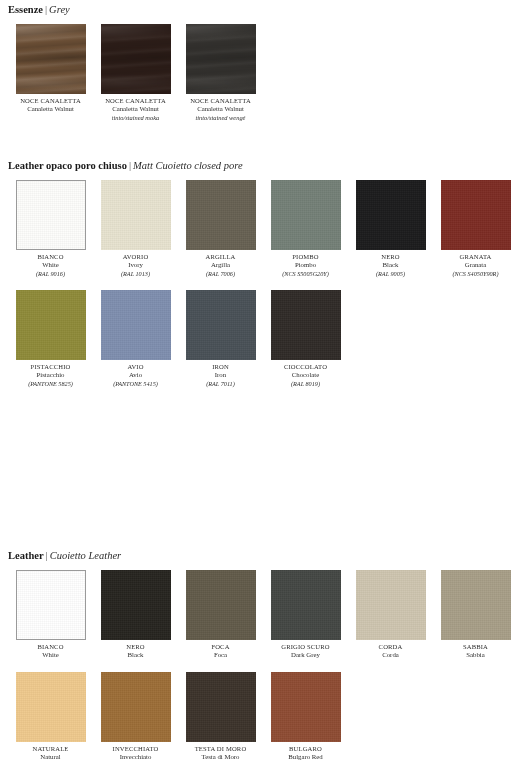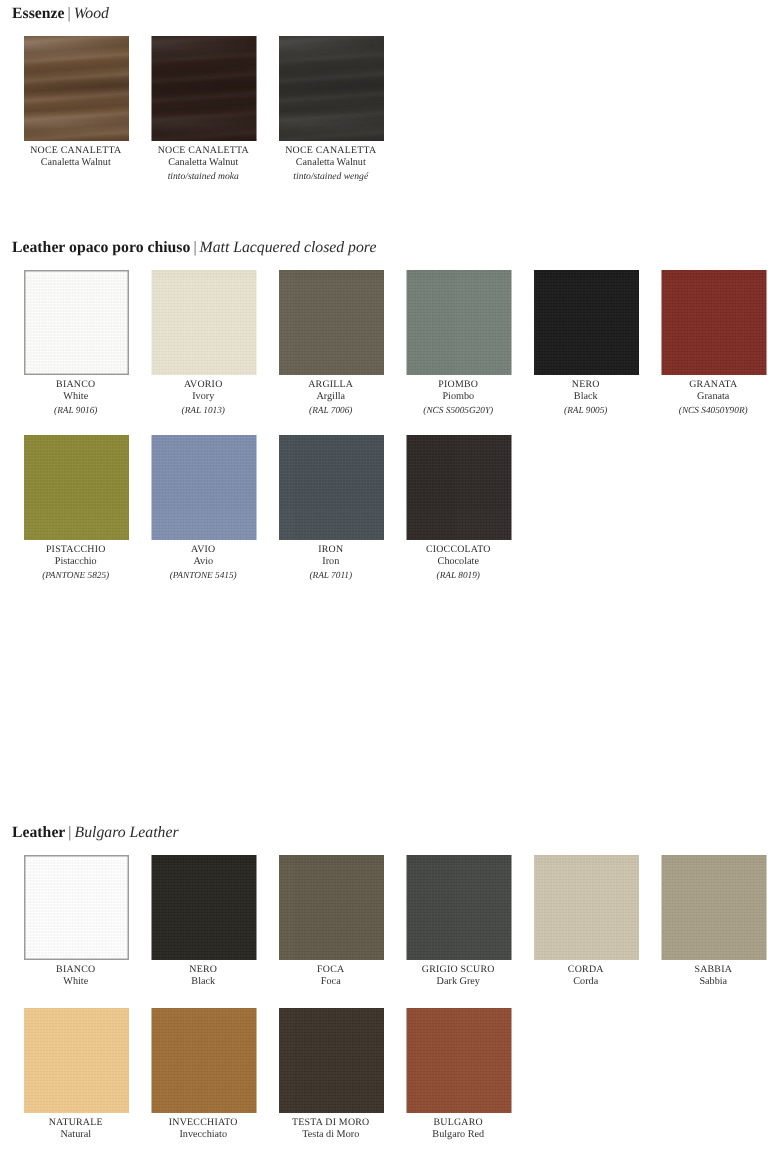--- a/index.html
+++ b/index.html
@@ -142,21 +142,21 @@
   .sec-body { margin-top: 8px; }
   .row-gap { margin-top: 12px; }
 </style>
 </head>
 <body>
 
 <div class="page">
 
   <section id="sec-essenze">
     <div class="section-header">
-      <span class="it-name">Essenze</span><span class="sep">|</span><span class="en-name">Wood</span>
+      <span class="it-name">Essenze</span><span class="sep">|</span><span class="en-name">Grey</span>
     </div>
     <div class="sec-body">
         <div class="swatch-row">
           <div class="swatch-cell">
             <div class="chip wood" style="background: rgb(110, 81, 55);"></div>
             <div class="chip-labels">
               <div class="lbl-it">NOCE CANALETTA</div>
               <div class="lbl-en">Canaletta Walnut</div>
             </div>
           </div>
@@ -175,21 +175,21 @@
               <div class="lbl-en">Canaletta Walnut</div>
               <div class="lbl-note">tinto/stained wengé</div>
             </div>
           </div>
         </div>
       </div>
   </section>
 
   <section id="sec-laccato">
     <div class="section-header">
-      <span class="it-name">Leather opaco poro chiuso</span><span class="sep">|</span><span class="en-name">Matt Lacquered closed pore</span>
+      <span class="it-name">Leather opaco poro chiuso</span><span class="sep">|</span><span class="en-name">Matt Cuoietto closed pore</span>
     </div>
     <div class="sec-body">
         <div class="swatch-row">
           <div class="swatch-cell">
             <div class="chip matte bordered" style="background: rgb(253, 253, 251);"></div>
             <div class="chip-labels">
               <div class="lbl-it">BIANCO</div>
               <div class="lbl-en">White</div>
               <div class="lbl-code">(RAL 9016)</div>
             </div>
@@ -267,21 +267,21 @@
               <div class="lbl-en">Chocolate</div>
               <div class="lbl-code">(RAL 8019)</div>
             </div>
           </div>
         </div>
       </div>
   </section>
 
   <section id="sec-cuoietto">
     <div class="section-header">
-      <span class="it-name">Leather</span><span class="sep">|</span><span class="en-name">Bulgaro Leather</span>
+      <span class="it-name">Leather</span><span class="sep">|</span><span class="en-name">Cuoietto Leather</span>
     </div>
     <div class="sec-body">
         <div class="swatch-row">
           <div class="swatch-cell">
             <div class="chip matte bordered" style="background: rgb(255, 255, 255);"></div>
             <div class="chip-labels">
               <div class="lbl-it">BIANCO</div>
               <div class="lbl-en">White</div>
             </div>
           </div>

